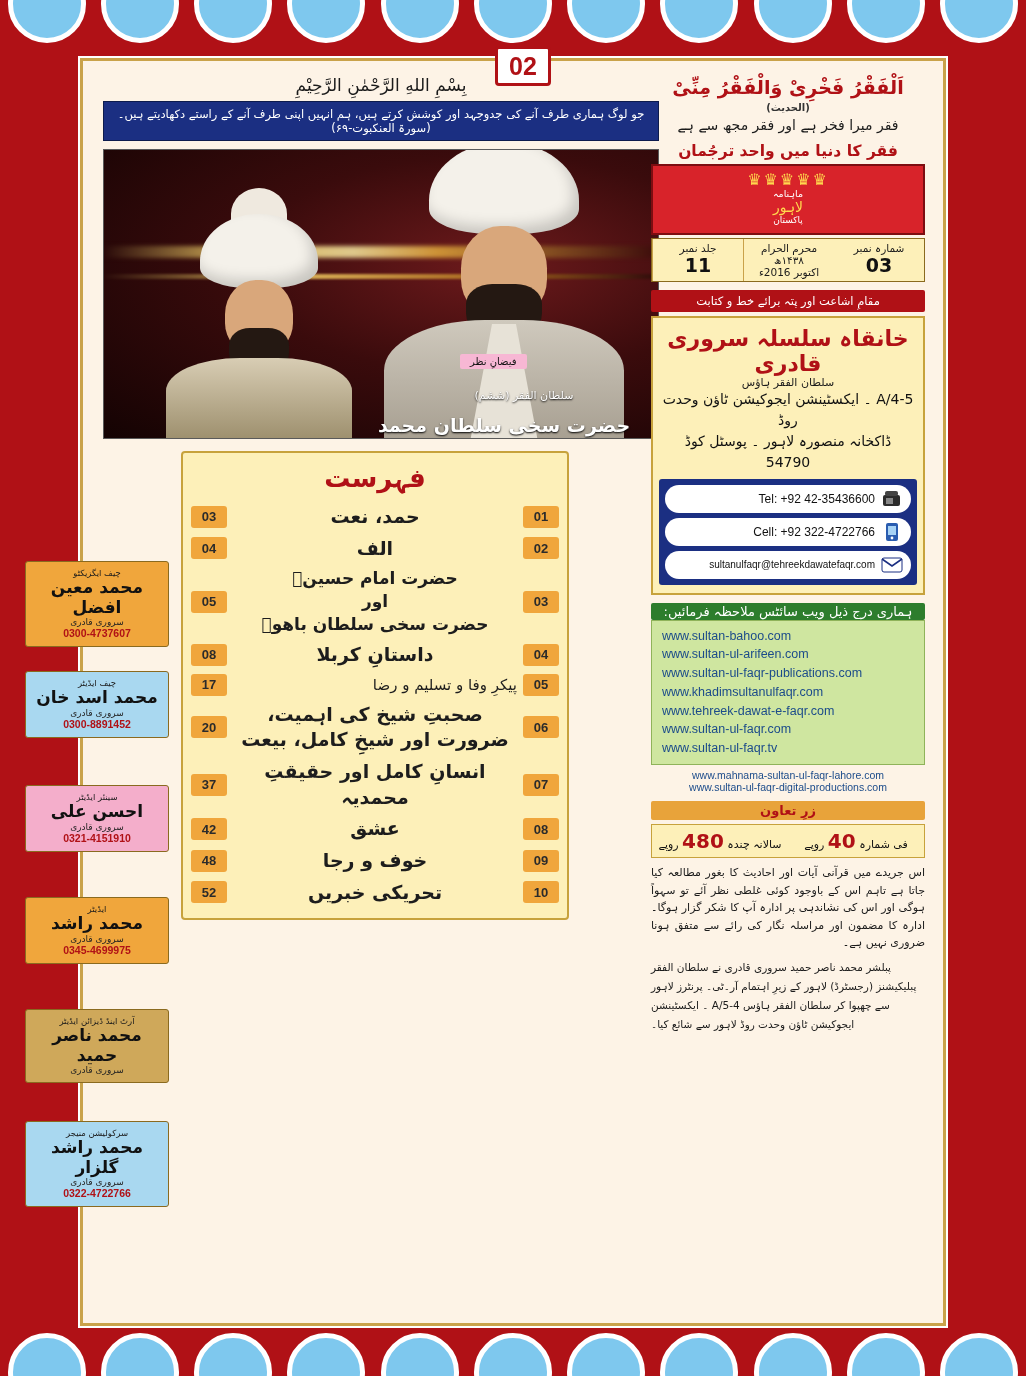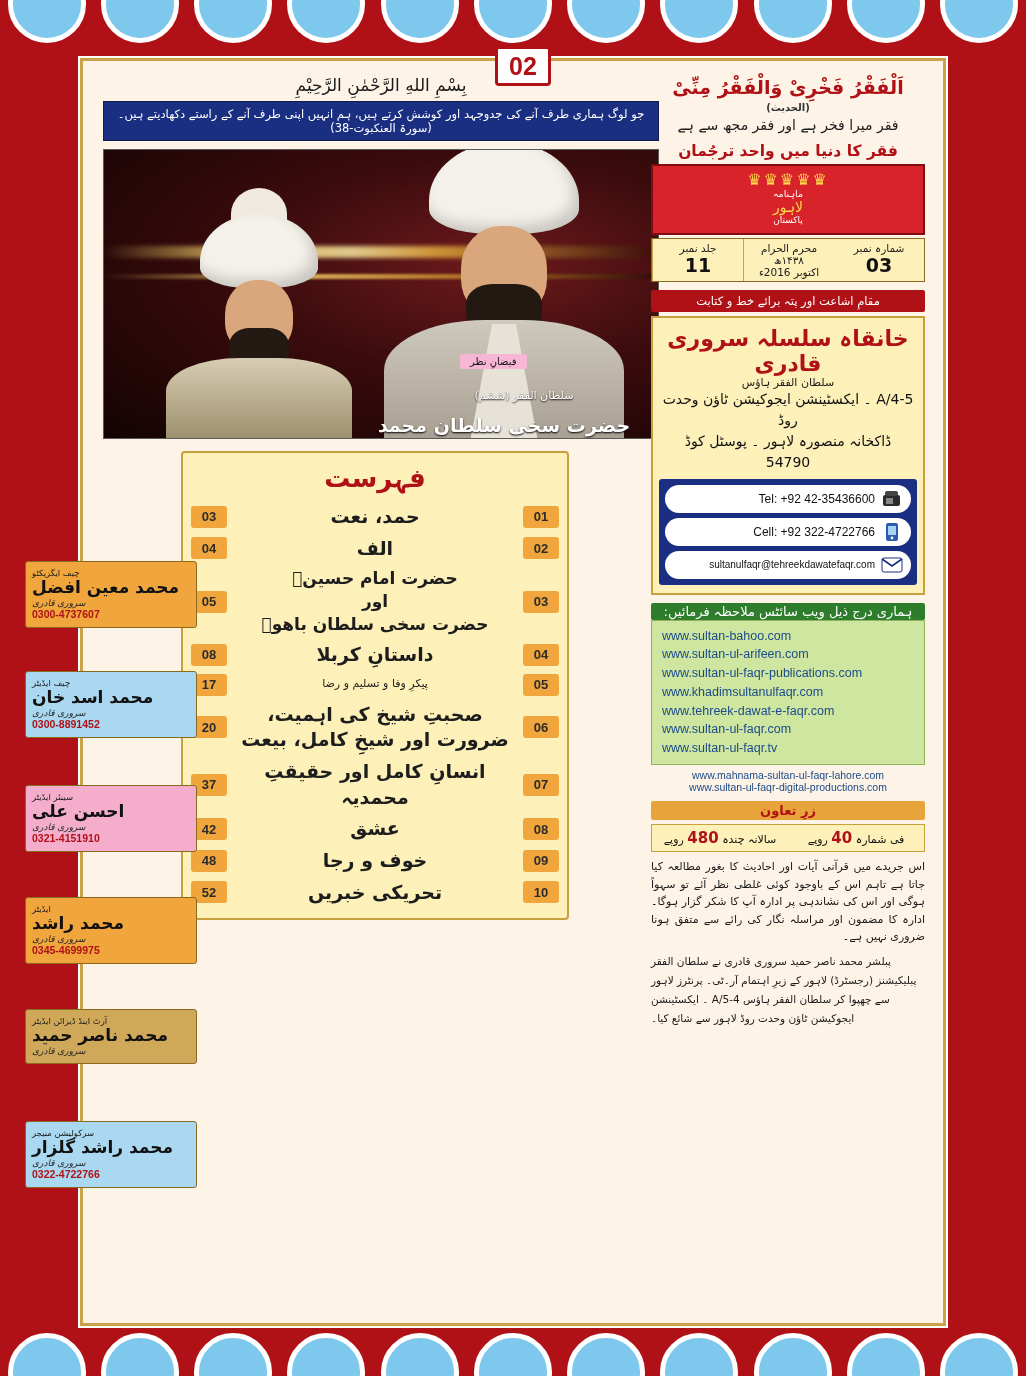--- a/index.html
+++ b/index.html
@@ -148,32 +148,32 @@
     width:36px; height:22px; background:#f0a63c; color:#2b2b2b;
     font-size:13px; font-weight:bold; display:flex;
     align-items:center; justify-content:center; border-radius:3px;
     font-family:"Liberation Sans", sans-serif; flex:0 0 36px;
   }
   .toc-num.right { background:#f0a63c; }
   .toc-title {
     flex:1; text-align:center; direction:rtl; color:#1d1d1d;
     font-size:19px; font-weight:bold; line-height:1.35;
   }
-  .toc-title .sub { display:block; font-size:11px; font-weight:normal; }
+  .toc-title .sub { display:block; font-size:15px; font-weight:normal;text-align:right; }
 
   
   .editors { position:absolute; left:-58px; top:500px; width:0; }
   .ed-card {
-    position:absolute; left:0; width:172px; padding:6px 6px 7px;
-    border:1px solid #8a6a1f; border-radius:3px; text-align:left;
+    position:absolute; left:0; width:144px; padding:6px 6px 7px;
+    border:1px solid #8a6a1f; border-radius:3px; text-align:center;
     direction:rtl;
   }
   .ed-role { font-size:8.5px; color:#1b1b1b; }
   .ed-name { font-size:17px; font-weight:bold; color:#111; line-height:1.15; }
-  .ed-sub { font-size:9px; color:#222;font-style:italic; }
+  .ed-sub { font-size:9px; color:#222; }
   .ed-phone {
     font-size:10.5px; font-weight:bold; color:#b01116;
     font-family:"Liberation Sans", sans-serif; direction:ltr;
   }
 
   
   .right-col { position:absolute; right:18px; top:14px; width:274px; }
 
   .hadith {
     text-align:center; direction:rtl; color:#b01116;
@@ -247,21 +247,21 @@
     text-align:center; padding:2px; direction:rtl; border-radius:2px;
     margin-top:4px;
   }
   .price-row {
     display:flex; margin-top:4px; border:1px solid #c7a23c; background:#fdf0b9;
   }
   .price-cell {
     flex:1; text-align:center; direction:rtl; font-size:11px;
     color:#111; padding:4px 2px;
   }
-  .price-cell b { font-size:15px; color:#b01116;text-align:center; }
+  .price-cell b { font-size:20px; color:#b01116;text-align:center; }
   .note {
     margin-top:6px; font-size:11px; color:#1b1b1b; direction:rtl;
     text-align:justify; line-height:1.6;
   }
   .pub-note {
     margin-top:6px; font-size:10.5px; color:#1b1b1b; direction:rtl;
     text-align:left; line-height:1.8;
   }
 </style>
 </head>
@@ -296,21 +296,21 @@
     <div class="scallop"></div>
 </div>
 
 <div class="page-num-badge">02</div>
 
 <div class="sheet">
 
   <div class="left-col">
 
     <div class="bismillah urdu">بِسْمِ اللهِ الرَّحْمٰنِ الرَّحِيْمِ</div>
-    <div class="verse-bar">جو لوگ ہماری طرف آنے کی جدوجہد اور کوشش کرتے ہیں، ہم انہیں اپنی طرف آنے کے راستے دکھادیتے ہیں۔ (سورۃ العنکبوت-38)</div>
+    <div class="verse-bar">جو لوگ ہماری طرف آنے کی جدوجہد اور کوشش کرتے ہیں، ہم انہیں اپنی طرف آنے کے راستے دکھادیتے ہیں۔ (سورۃ العنکبوت-۶۹)</div>
 
     <div class="photo">
       <div class="streak"></div>
       <div class="streak2"></div>
 
       <div class="fig fig-small">
         <div class="kulah"></div>
           <div class="turban"></div>
         <div class="face"></div>
           <div class="beard"></div>

